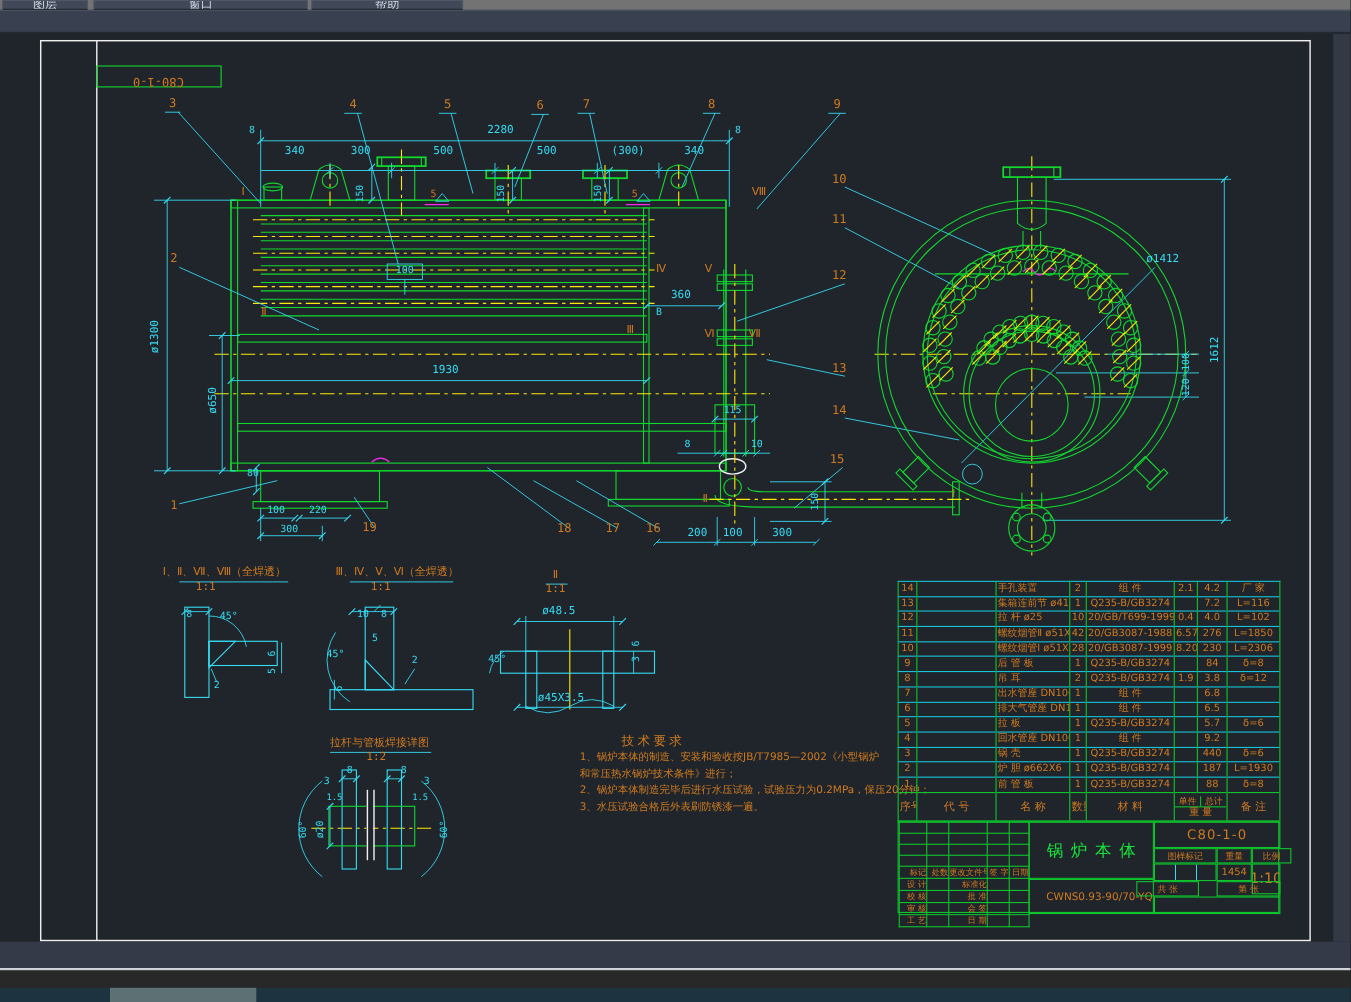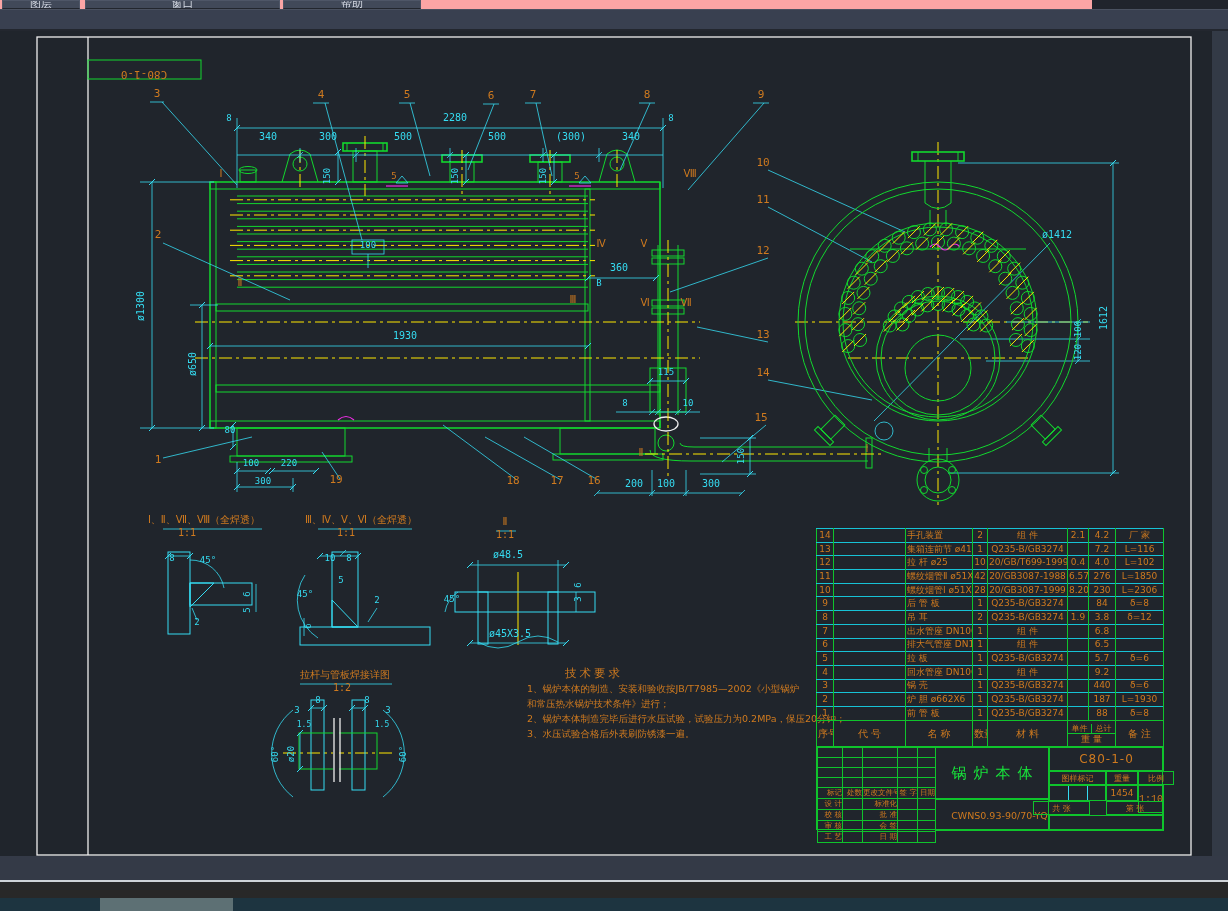--- a/index.html
+++ b/index.html
@@ -1,19 +1,19 @@
 <!DOCTYPE html>
 <html><head>
 <meta charset="utf-8">
 <style>
   html,body{margin:0;padding:0;background:#14171c;}
   #screen{position:relative;width:1228px;height:911px;overflow:hidden;
           font-family:"DejaVu Sans",sans-serif;background:#20242c;}
   
-  #menubar{position:absolute;left:0;top:0;width:1092px;height:9px;background:#fca5a5;}
+  #menubar{position:absolute;left:0;top:0;width:1228px;height:9px;background:#737373;}
   .menu-item{position:absolute;top:0;height:9px;overflow:hidden;background:#414959;
              border:1px solid #59617390;border-bottom-color:#22262e;box-sizing:border-box;}
   .menu-item span{position:relative;top:-5px;display:block;text-align:center;
                   font-size:11px;color:#d6dbe5;}
   #toolbar{position:absolute;left:0;top:9px;width:1228px;height:22px;background:#394050;
            border-top:1px solid #4a5160;border-bottom:2px solid #23272f;box-sizing:border-box;}
   #canvas{position:absolute;left:0;top:31px;width:1228px;height:825px;background:#20252c;}
   #vscroll{position:absolute;right:0;top:31px;width:16px;height:825px;background:#333a46;
            border-left:1px solid #20242b;}
   #hscroll{position:absolute;left:0;top:856px;width:1228px;height:24px;background:#343a47;}
@@ -896,19 +896,19 @@
         </tbody>
     </table>
     <div class="tb-cell" id="tb-product" style="left:118px;top:0;width:114px;height:52px;">锅炉本体</div>
     <div class="tb-cell" id="tb-model" style="left:118px;top:52px;width:114px;height:32px;">CWNS0.93-90/70-YQ</div>
     <div class="tb-cell" id="tb-dwgno" style="left:232px;top:0;width:115px;height:24px;">C80-1-0</div>
     <div class="tb-cell" style="left:232px;top:24px;width:57px;height:14px;">图样标记</div>
     <div class="tb-cell" style="left:289px;top:24px;width:32px;height:14px;">重量</div>
     <div class="tb-cell" style="left:321px;top:24px;width:36px;height:14px;">比例</div>
     <div class="tb-cell cyan-div" style="left:232px;top:38px;width:57px;height:16px;"></div>
     <div class="tb-cell" style="left:289px;top:38px;width:32px;height:16px;font-size:9px;">1454</div>
-    <div class="tb-cell" style="left:321px;top:38px;width:26px;height:28px;font-size:10px;font-family:Liberation Mono, monospace;">1:10</div>
+    <div class="tb-cell" style="left:321px;top:38px;width:26px;height:28px;font-size:13px;">1:10</div>
     <div class="tb-cell" style="left:216px;top:54px;width:57px;height:14px;">共  张</div>
     <div class="tb-cell" style="left:289px;top:54px;width:58px;height:14px;">第  张</div>
     <div class="tb-cell" style="left:232px;top:68px;width:115px;height:16px;"></div>
   </div>
 
 </div>
 
 </body></html>

